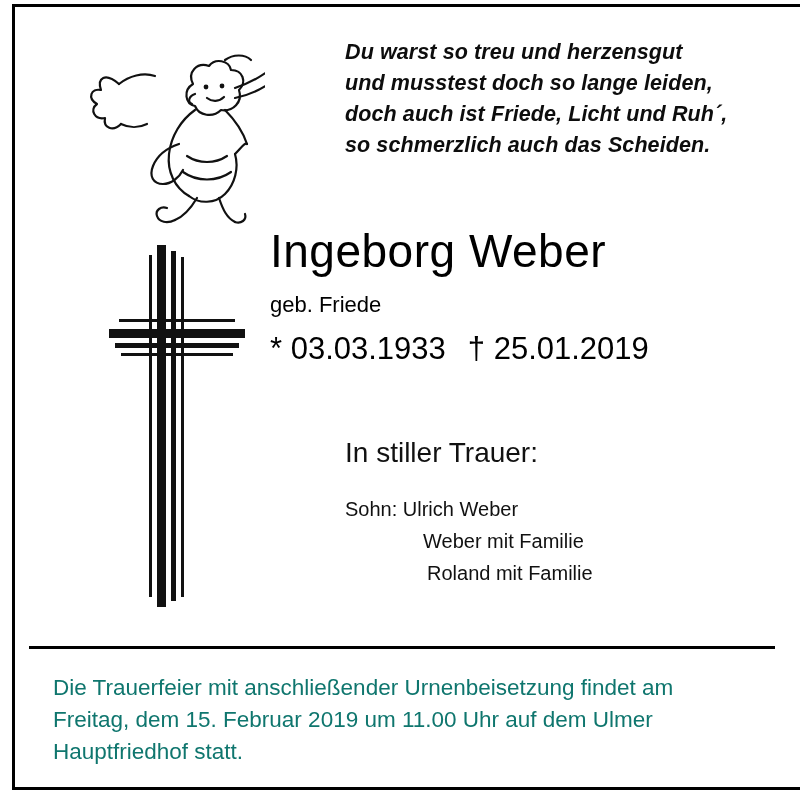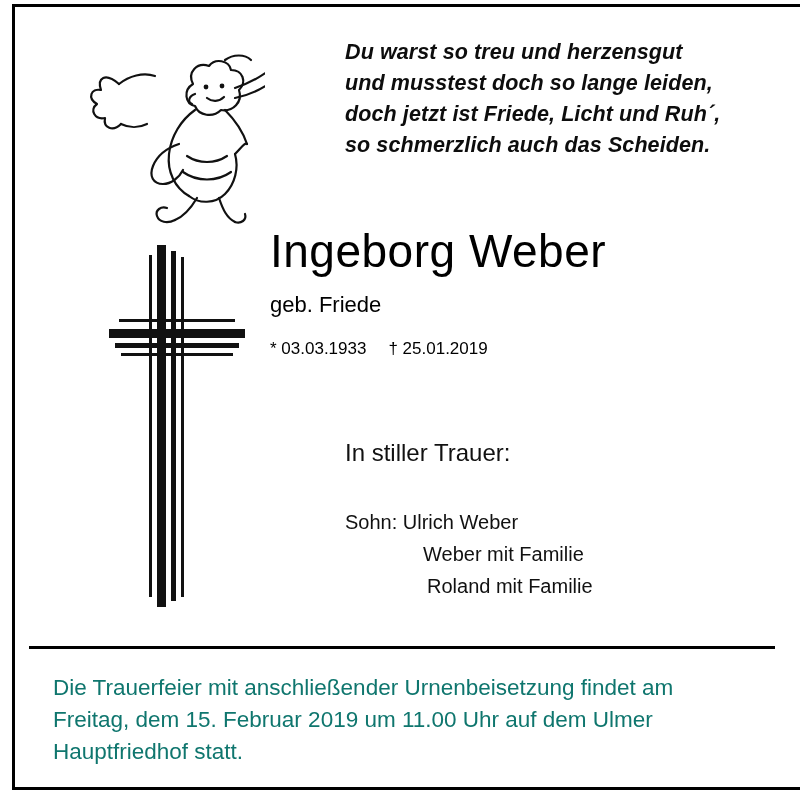--- a/index.html
+++ b/index.html
@@ -78,39 +78,39 @@
     color: #000;
     letter-spacing: 0.5px;
   }
   .maiden {
     font-size: 22px;
     line-height: 34px;
     margin-top: 8px;
     color: #000;
   }
   .dates {
-    font-size: 17px;
+    font-size: 31px;
     line-height: 34px;
     margin-top: 10px;
     color: #000;
     white-space: nowrap;
   }
   .dates .sep { display: inline-block; width: 22px; }
 
   
   .mourn {
     position: absolute;
     left: 330px;
     top: 430px;
     width: 440px;
   }
   .mourn .lead {
-    font-size: 24px;
+    font-size: 28px;
     line-height: 32px;
-    margin-bottom: 37px;
+    margin-bottom: 24px;
   }
   .mourn .line {
     font-size: 20px;
     line-height: 32px;
     white-space: nowrap;
   }
   .mourn .indent-1 { padding-left: 78px; }
   .mourn .indent-2 { padding-left: 82px; }
 
   
@@ -171,21 +171,21 @@
         <path d="M160 190 C166 192 172 188 170 182"></path>
 
         <path d="M112 124 C124 132 140 132 152 124"></path>
         <path d="M108 140 C122 150 142 150 156 140"></path>
       </svg>
     </div>
 
     <div class="poem">
       <div>Du warst so treu und herzensgut</div>
       <div>und musstest doch so lange leiden,</div>
-      <div>doch jetzt ist Friede, Licht und Ruh´,</div>
+      <div>doch auch ist Friede, Licht und Ruh´,</div>
       <div>so schmerzlich auch das Scheiden.</div>
     </div>
 
     <div class="cross">
       <svg width="170" height="380" viewBox="0 0 170 380" fill="none" stroke="#111" stroke-width="2">
 
         <rect x="64" y="8" width="9" height="362" fill="#111" stroke="none"></rect>
         <rect x="78" y="14" width="5" height="350" fill="#111" stroke="none"></rect>
         <rect x="88" y="20" width="3" height="340" fill="#111" stroke="none"></rect>
         <rect x="56" y="18" width="3" height="342" fill="#111" stroke="none"></rect>

